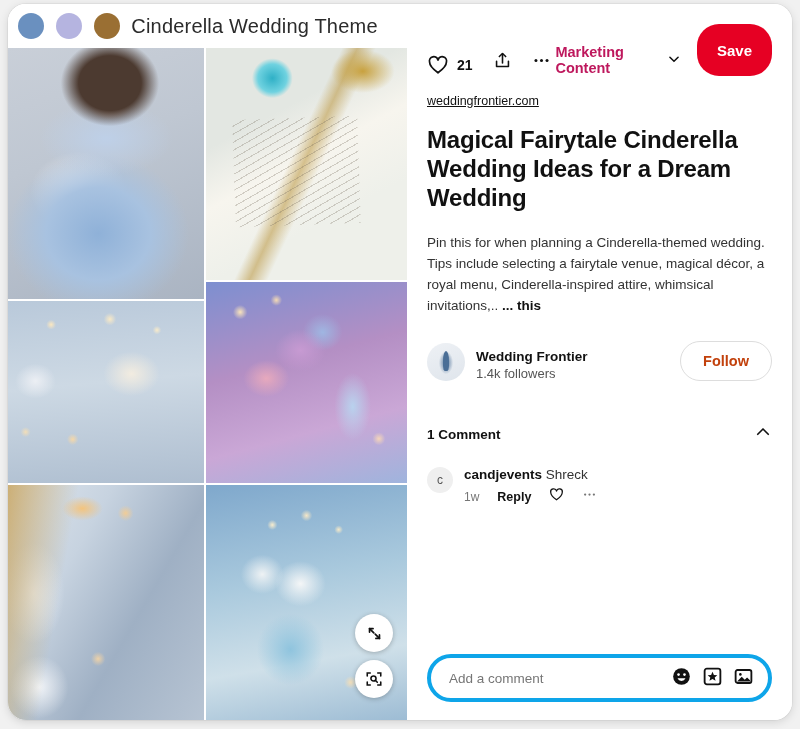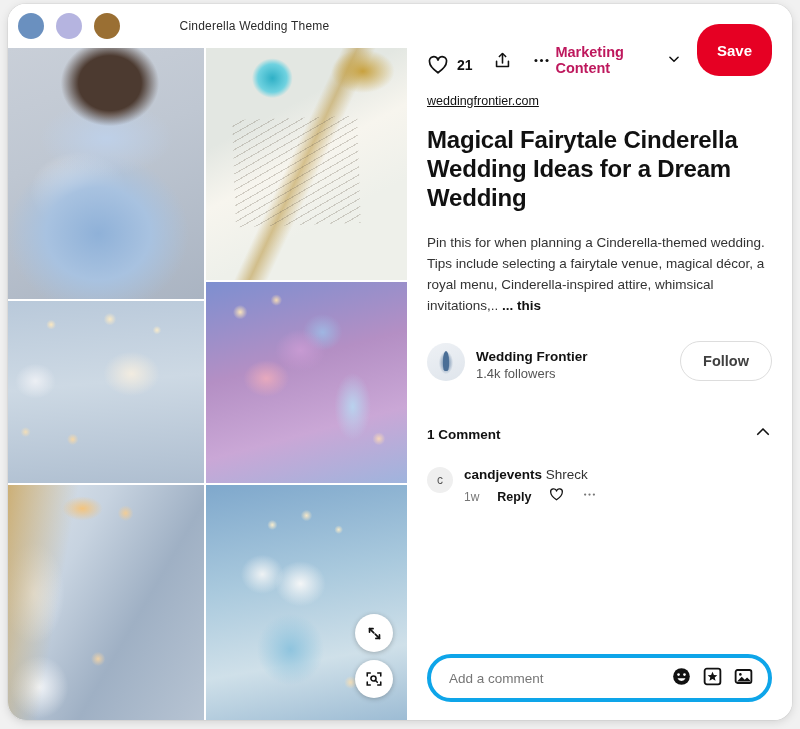--- a/index.html
+++ b/index.html
@@ -26,21 +26,21 @@
   .theme-header {
     height: 44px; background: #fff;
     display: flex; align-items: center; padding-left: 10px;
   }
   .swatches { display: flex; gap: 12px; }
   .swatch { width: 26px; height: 26px; border-radius: 50%; }
   .sw1 { background: #6a90bf; }
   .sw2 { background: #b5b4e0; }
   .sw3 { background: #9a6f33; }
   .theme-title {
-    flex: 1; text-align: center; font-size: 12px; color: #2b2b2b;
+    flex: 1; text-align: center; font-size: 20px; color: #2b2b2b;
     letter-spacing: .2px; padding-right: 18px; white-space: nowrap;
   }
 
   .grid { position: relative; width: 399px; height: 672px; background:#fff; }
   .cell { position: absolute; overflow: hidden; background: #d8dde4; }
 
   
   .c-dress  { left: 0px;   top: 0px;   width: 196px; height: 251px; }
   .c-table  { left: 0px;   top: 253px; width: 196px; height: 182px; }
   .c-cake   { left: 0px;   top: 437px; width: 196px; height: 235px; }
@@ -173,21 +173,21 @@
     position: relative; overflow: hidden;
   }
   .avatar::after{
     content:""; position:absolute; left:42%; top:22%; width:16%; height:52%;
     background:#4a6e96; border-radius:50% 50% 30% 30%;
   }
   .profile-meta { margin-left: 11px; flex: 1; }
   .profile-name { font-size: 13.5px; font-weight: 700; color: #111; }
   .profile-followers { font-size: 13px; color: #555; margin-top: 2px; }
   .follow-btn {
-    background: #fff; color: #404040; border: 1px solid #ddd; border-radius: 22px;
+    background: #fff; color: #c2410c; border: 1px solid #ddd; border-radius: 22px;
     height: 40px; padding: 0 22px; font-size: 14.5px; font-weight: 700;
     cursor: pointer; font-family: "Liberation Sans", sans-serif;
   }
 
   .comments-head {
     display: flex; align-items: center; justify-content: space-between;
     margin-top: 42px; cursor: pointer;
   }
   .comments-count { font-size: 13.5px; font-weight: 700; color: #111; }
 

